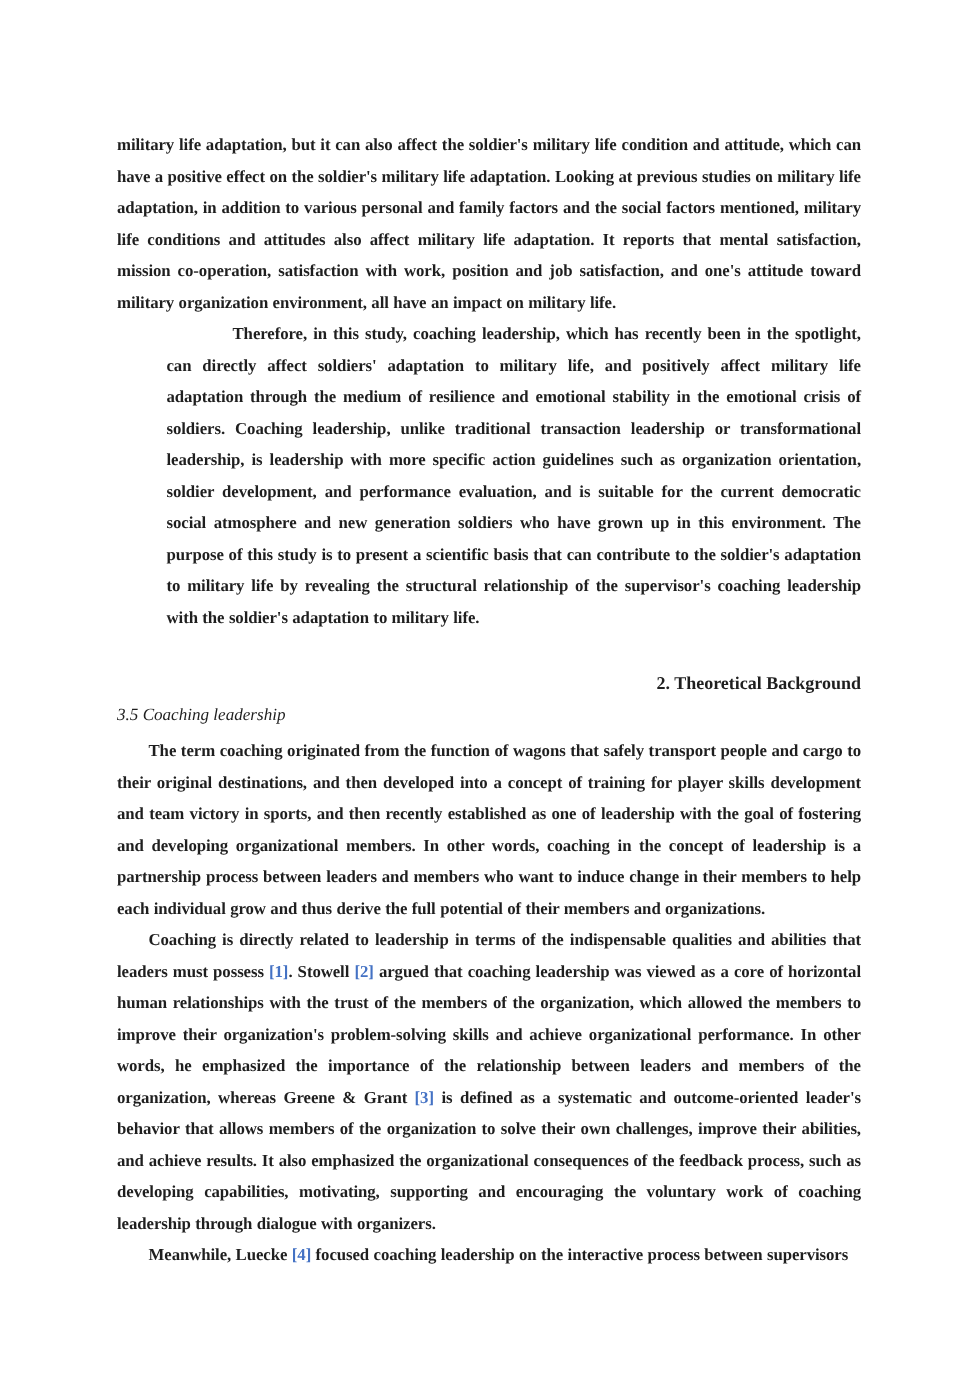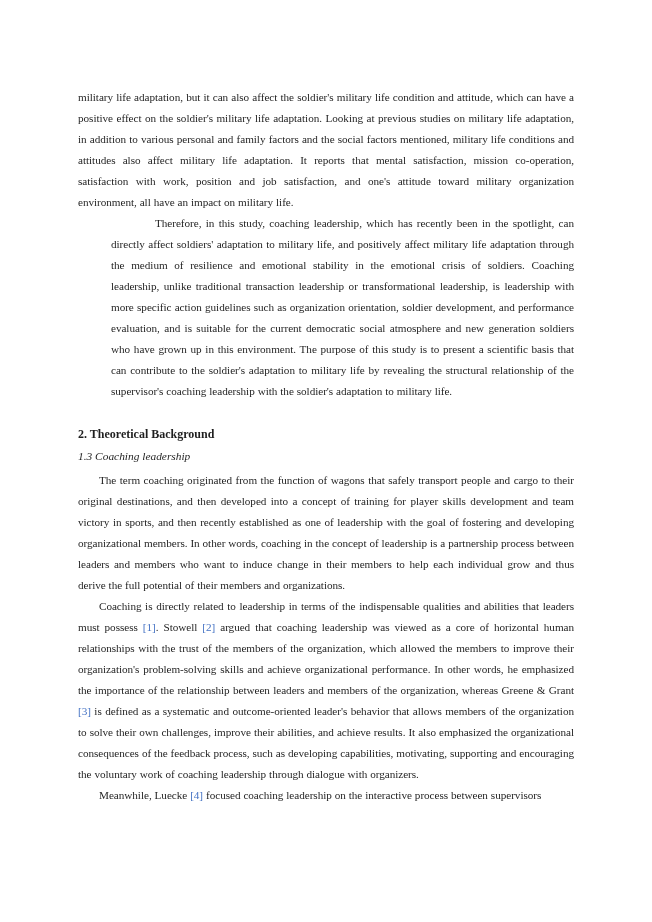--- a/index.html
+++ b/index.html
@@ -22,30 +22,31 @@
     left: 78px;
     width: 496px;
   }
   .para {
     margin: 0;
     font-size: 11.2px;
     line-height: 21px;
     text-align: justify;
     letter-spacing: -0.05px;
     word-spacing: 0.2px;
+    font-weight: bold;
   }
   .indent-none   { text-indent: 0; }
   .indent-normal { text-indent: 21px; }
   .indent-large  { text-indent: 44px; margin-left: 33px; }
   .section-heading {
     margin: 22px 0 0 0;
     font-size: 12px;
     font-weight: bold;
     line-height: 21px;
-    text-align: left;
+    text-align: right;
   }
   .subsection-heading {
     margin: 1px 0 3px 0;
     font-size: 11.4px;
     font-weight: normal;
     font-style: italic;
     line-height: 21px;
     text-align: left;
   }
   .cite {
@@ -57,21 +58,21 @@
 
 <div class="page" style="color: rgb(31, 31, 31); background: rgb(255, 255, 255);">
   <div class="content">
 
     <p class="para indent-none">military life adaptation, but it can also affect the soldier's military life condition and attitude, which can have a positive effect on the soldier's military life adaptation. Looking at previous studies on military life adaptation, in addition to various personal and family factors and the social factors mentioned, military life conditions and attitudes also affect military life adaptation. It reports that mental satisfaction, mission co-operation, satisfaction with work, position and job satisfaction, and one's attitude toward military organization environment, all have an impact on military life.</p>
 
     <p class="para indent-large">Therefore, in this study, coaching leadership, which has recently been in the spotlight, can directly affect soldiers' adaptation to military life, and positively affect military life adaptation through the medium of resilience and emotional stability in the emotional crisis of soldiers. Coaching leadership, unlike traditional transaction leadership or transformational leadership, is leadership with more specific action guidelines such as organization orientation, soldier development, and performance evaluation, and is suitable for the current democratic social atmosphere and new generation soldiers who have grown up in this environment. The purpose of this study is to present a scientific basis that can contribute to the soldier's adaptation to military life by revealing the structural relationship of the supervisor's coaching leadership with the soldier's adaptation to military life.</p>
 
     <h2 class="section-heading">2. Theoretical Background</h2>
 
-    <h3 class="subsection-heading">1.3 Coaching leadership</h3>
+    <h3 class="subsection-heading">3.5 Coaching leadership</h3>
 
     <p class="para indent-normal">The term coaching originated from the function of wagons that safely transport people and cargo to their original destinations, and then developed into a concept of training for player skills development and team victory in sports, and then recently established as one of leadership with the goal of fostering and developing organizational members. In other words, coaching in the concept of leadership is a partnership process between leaders and members who want to induce change in their members to help each individual grow and thus derive the full potential of their members and organizations.</p>
 
     <p class="para indent-normal">Coaching is directly related to leadership in terms of the indispensable qualities and abilities that leaders must possess <span class="cite" style="color: rgb(68, 114, 196);">[1]</span>. Stowell <span class="cite" style="color: rgb(68, 114, 196);">[2]</span> argued that coaching leadership was viewed as a core of horizontal human relationships with the trust of the members of the organization, which allowed the members to improve their organization's problem-solving skills and achieve organizational performance. In other words, he emphasized the importance of the relationship between leaders and members of the organization, whereas Greene &amp; Grant <span class="cite" style="color: rgb(68, 114, 196);">[3]</span> is defined as a systematic and outcome-oriented leader's behavior that allows members of the organization to solve their own challenges, improve their abilities, and achieve results. It also emphasized the organizational consequences of the feedback process, such as developing capabilities, motivating, supporting and encouraging the voluntary work of coaching leadership through dialogue with organizers.</p>
 
     <p class="para indent-normal">Meanwhile, Luecke <span class="cite" style="color: rgb(68, 114, 196);">[4]</span> focused coaching leadership on the interactive process between supervisors</p>
 
   </div>
 </div>
 

